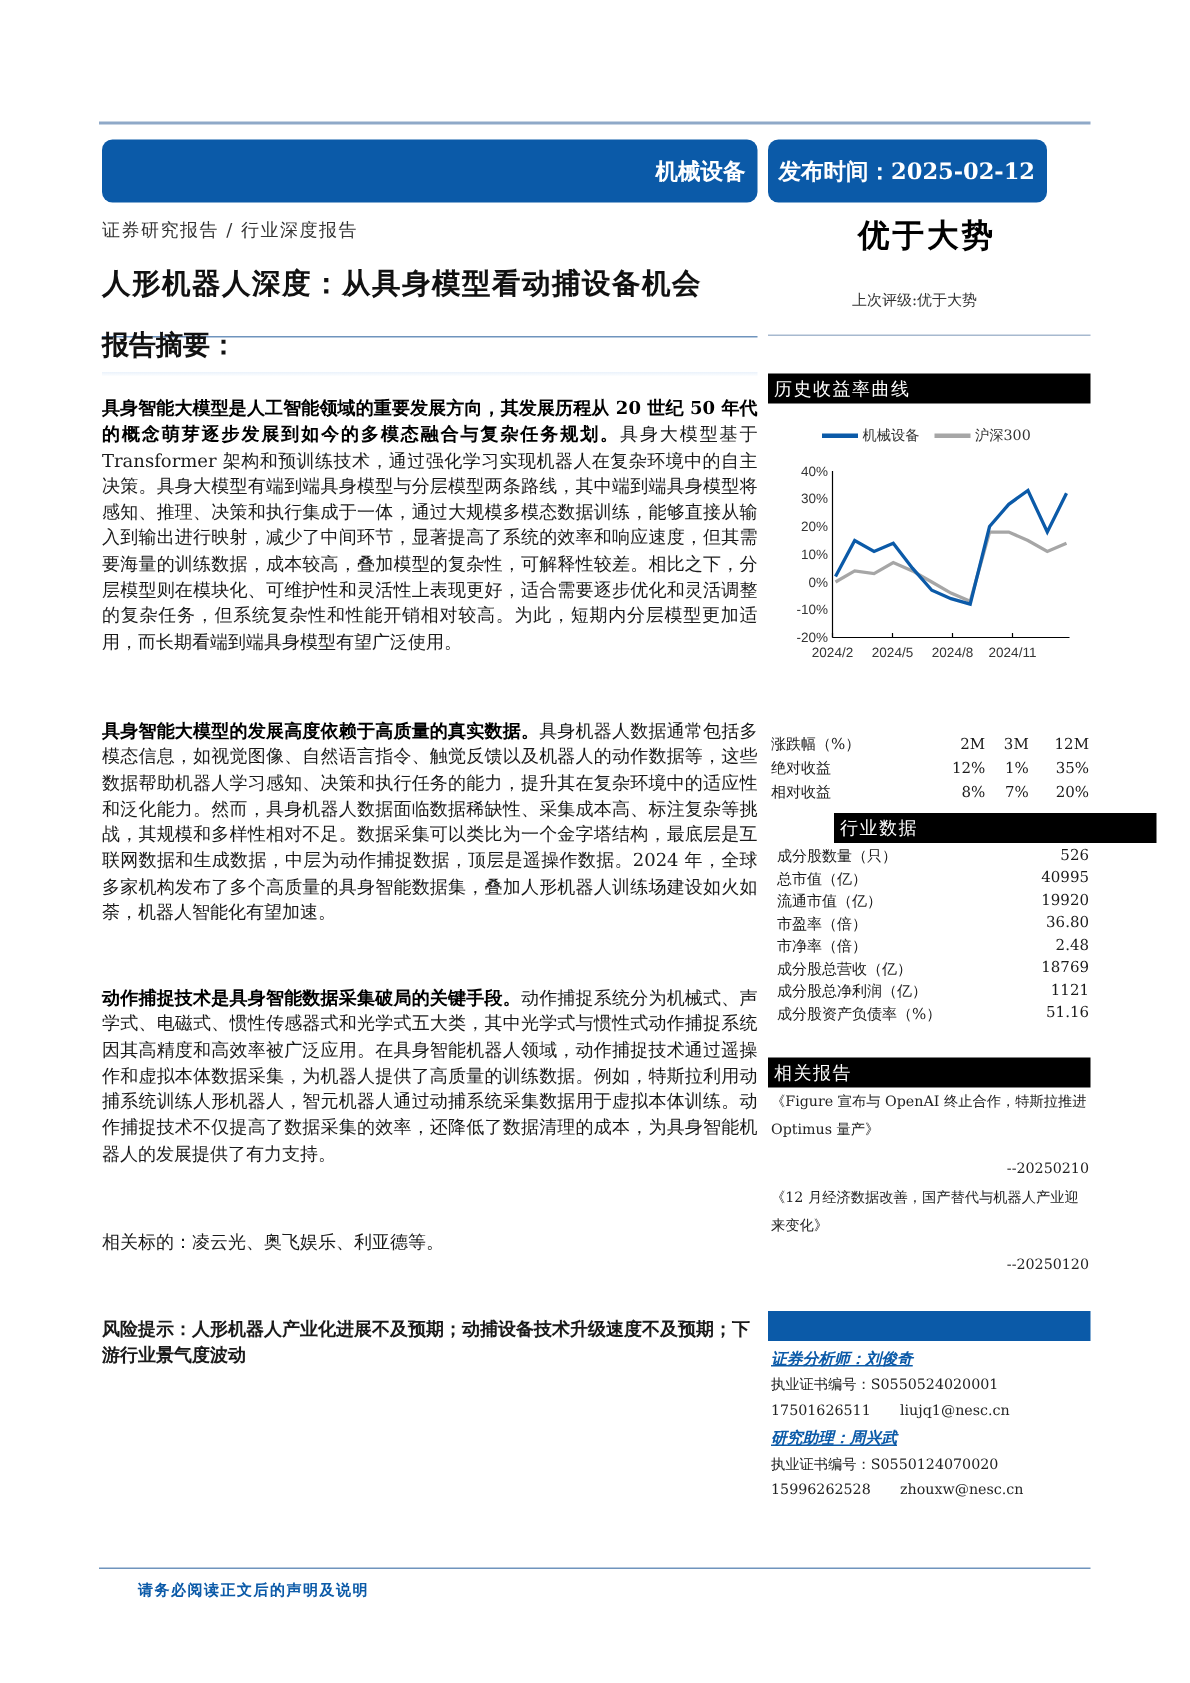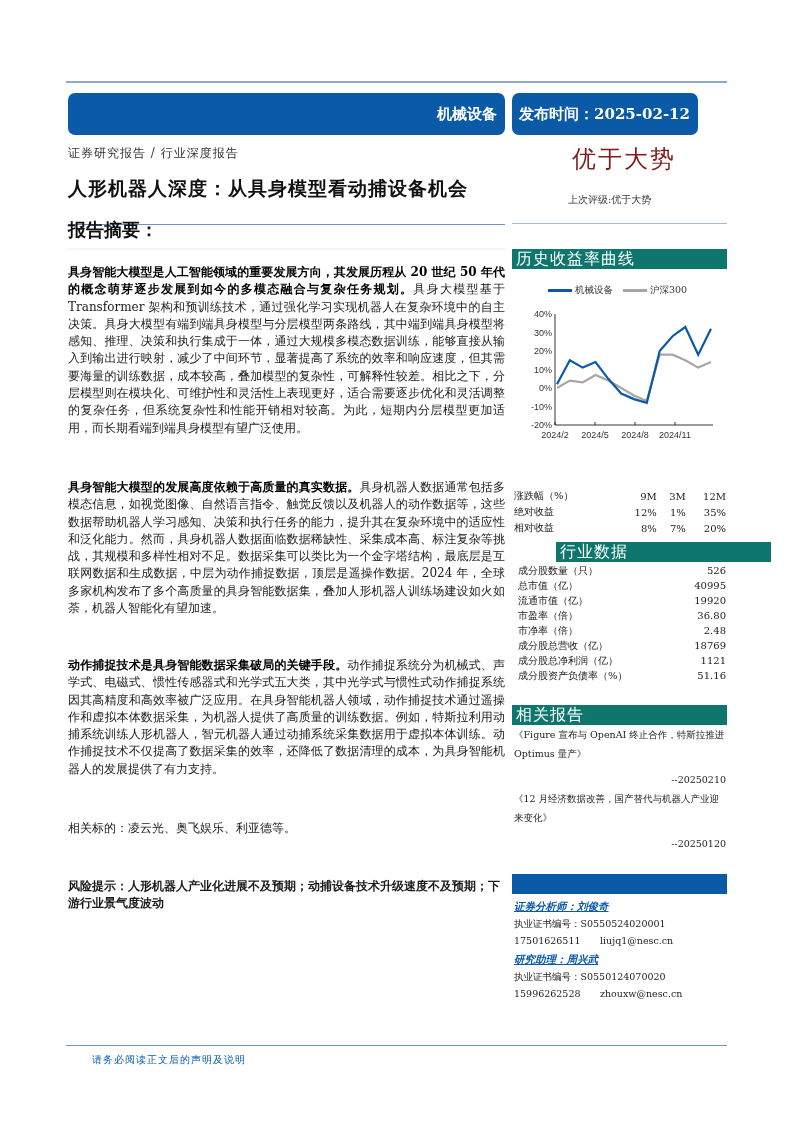--- a/index.html
+++ b/index.html
@@ -3,56 +3,56 @@
 <meta charset="utf-8">
 <style>
   * { margin:0; padding:0; box-sizing:border-box; }
   html, body { width:793px; height:1122px; background:#ffffff; overflow:hidden; }
   body { position:relative; font-family:"DejaVu Serif", "Liberation Serif", serif; color:#1a1a1a; }
   .top-rule { position:absolute; left:66px; top:81px; width:661px; height:2px; background:#8fa9c8; }
   .banner { position:absolute; top:93px; height:42px; background:#0b5aa8; border-radius:7px; color:#fff; font-weight:bold; font-size:15px; display:flex; align-items:center; justify-content:flex-end; padding-right:8px; }
   .banner-left { left:68px; width:437px; }
   .banner-right { left:512px; width:186px; }
   .breadcrumb { position:absolute; left:68px; top:145px; font-size:12px; color:#333; letter-spacing:1px; }
-  .rating { position:absolute; left:572px; top:143px; font-size:24px; font-weight:normal; letter-spacing:2px; color:#7f1d1d; }
+  .rating { position:absolute; left:572px; top:143px; font-size:21px; font-weight:bold; letter-spacing:2px; color:#000000; }
   .title { position:absolute; left:68px; top:176px; font-size:19px; font-weight:bold; letter-spacing:1px; color:#111; }
   .prev-rating { position:absolute; left:568px; top:193px; font-size:10px; color:#333; }
   .rule-left { position:absolute; left:68px; top:224px; width:437px; height:1px; background:#6f94bd; }
   .rule-right { position:absolute; left:512px; top:223px; width:215px; height:1px; background:#a7b9cf; }
   .summary-head { position:absolute; left:68px; top:218px; font-size:18px; font-weight:bold; color:#111; }
   .summary-band { position:absolute; left:68px; top:248px; width:437px; height:3px; background:linear-gradient(#eaf2fb,#ffffff); }
   .para { position:absolute; left:68px; width:437px; font-size:12px; line-height:17.3px; text-align:justify; color:#1a1a1a; }
   .para b { font-weight:bold; color:#000; }
   .p1 { top:264px; }
   .p2 { top:479px; }
   .p3 { top:657px; }
   .p4 { top:820px; }
   .risk { position:absolute; left:68px; top:878px; width:437px; font-size:12px; line-height:17.3px; font-weight:bold; }
-  .side-head { position:absolute; left:512px; width:215px; height:20px; background:#0f766e; color:#fff; font-size:16px; padding-left:4px; line-height:20px; letter-spacing:1px; }
+  .side-head { position:absolute; left:512px; width:215px; height:20px; background:#000000; color:#fff; font-size:12px; padding-left:4px; line-height:20px; letter-spacing:1px; }
   .chart-box { position:absolute; left:512px; top:272px; width:215px; height:180px; }
   .legend { position:absolute; left:548px; top:284px; font-size:9.5px; display:flex; gap:10px; align-items:center; color:#333; }
   .legend .swatch { display:inline-block; width:24px; height:3px; vertical-align:middle; margin-right:3px; }
   .perf-table { position:absolute; left:514px; top:488px; width:212px; font-size:10px; border-collapse:collapse; }
   .perf-table td { padding:1px 0; height:16px; }
   .perf-table td.num { text-align:right; }
   .ind-table { position:absolute; left:518px; top:563px; width:208px; font-size:10px; border-collapse:collapse; }
   .ind-table td { height:15px; padding:0; }
   .ind-table td.num { text-align:right; }
   .related { position:absolute; left:514px; width:212px; font-size:9.5px; line-height:19px; color:#222; }
   .related.r1 { top:725px; }
   .related .date { text-align:right; margin-top:7px; }
   .related.r2 { top:790px; }
   .analyst-band { position:absolute; left:512px; top:874px; width:215px; height:20px; background:#0b5aa8; }
   .analyst { position:absolute; left:514px; width:212px; font-size:9.5px; line-height:17px; color:#222; }
   .analyst .name { color:#0b5aa8; font-weight:bold; font-style:italic; text-decoration:underline; font-size:10.5px; }
   .analyst .contact span { display:inline-block; }
   .a1 { top:898px; }
   .a2 { top:951px; }
   .bottom-rule { position:absolute; left:66px; top:1045px; width:661px; height:1px; background:#6f94bd; }
-  .footer { position:absolute; left:92px; top:1053px; font-size:10px; font-weight:normal; color:#0b5aa8; letter-spacing:1px; }
+  .footer { position:absolute; left:92px; top:1053px; font-size:10px; font-weight:bold; color:#0b5aa8; letter-spacing:1px; }
 </style>
 </head>
 <body>
 
 <div class="top-rule"></div>
 
 <div class="banner banner-left">
   <span>机械设备</span>
 </div>
 <div class="banner banner-right">
@@ -107,21 +107,21 @@
       <line x1="163" x2="163" y1="153" y2="150" stroke="#000" stroke-width="0.8"></line>
     </g>
   <polyline id="line-bench" fill="none" stroke="#a6a6a6" stroke-width="2.2" points="45.0,116.0 57.8,108.6 70.7,110.4 83.5,103.0 96.3,108.6 109.2,116.0 122.0,123.4 134.8,128.9 147.7,82.7 160.5,82.7 173.3,88.3 186.2,95.6 199.0,90.1"></polyline>
   <polyline id="line-sector" fill="none" stroke="#0b5aa8" stroke-width="2.2" points="45.0,112.3 57.8,88.3 70.7,95.6 83.5,90.1 96.3,106.8 109.2,121.5 122.0,127.1 134.8,130.8 147.7,79.0 160.5,64.2 173.3,55.0 186.2,82.7 199.0,56.8"></polyline>
 </svg>
 
 <table class="perf-table">
   <tbody>
       <tr>
     <td>涨跌幅（%）</td>
-    <td class="num">9M</td>
+    <td class="num">2M</td>
     <td class="num">3M</td>
     <td class="num">12M</td>
   </tr>
   <tr>
     <td>绝对收益</td>
     <td class="num">12%</td>
     <td class="num">1%</td>
     <td class="num">35%</td>
   </tr>
   <tr>

